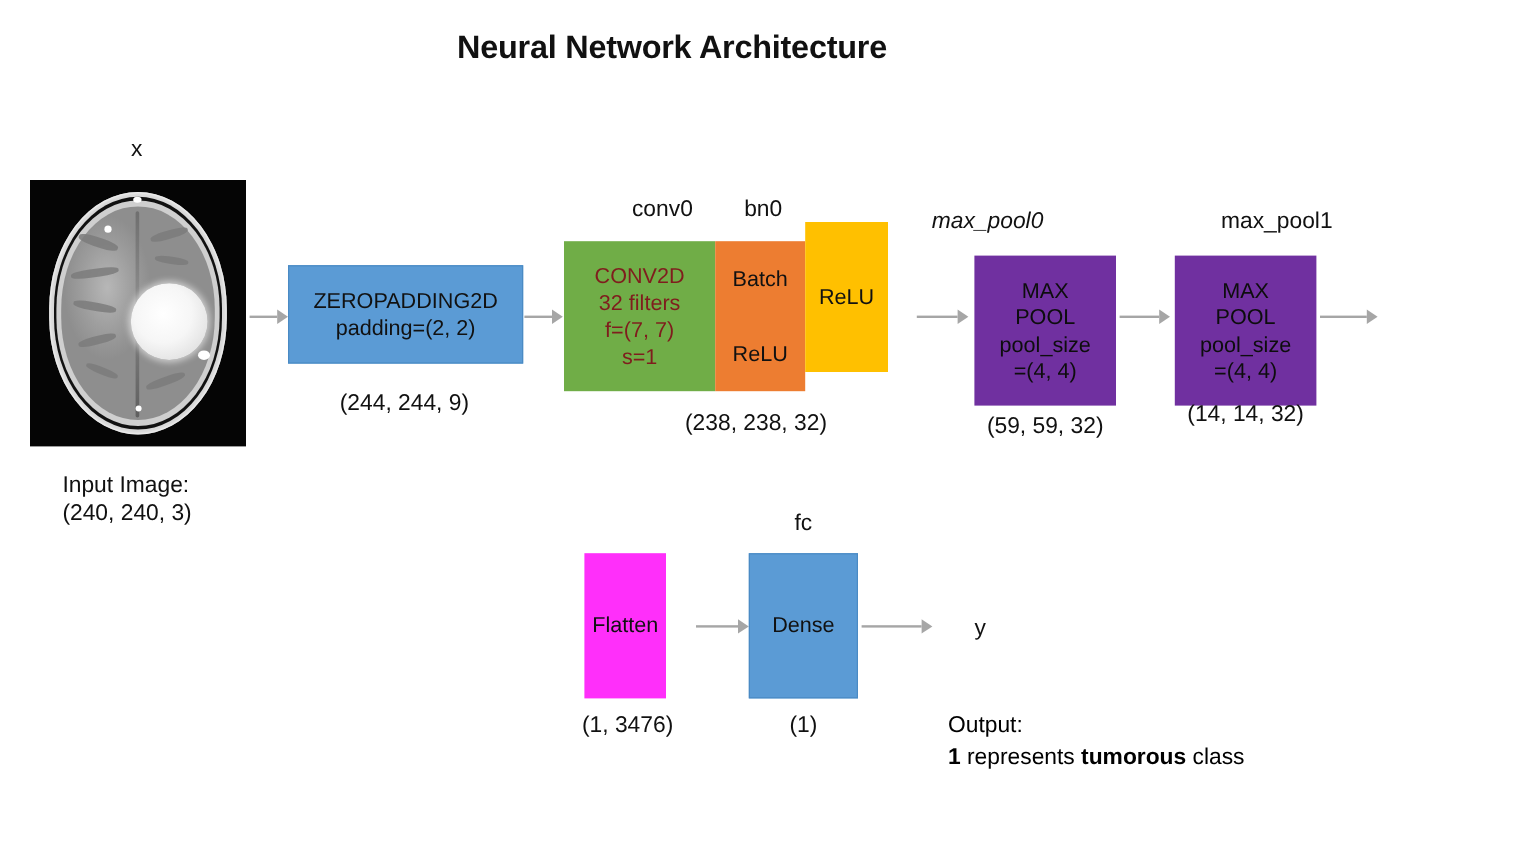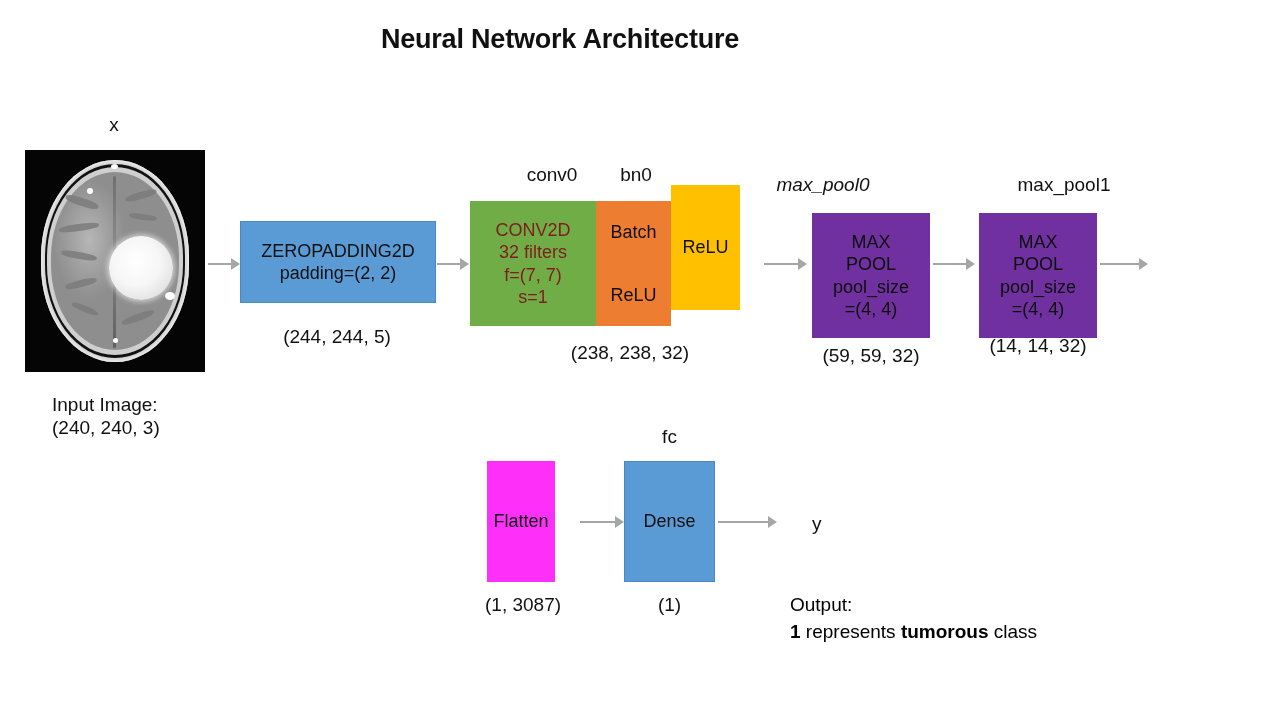--- a/index.html
+++ b/index.html
@@ -189,21 +189,21 @@
 
   <div class="arrow abs" style="left:208px; top:258px; width:32px;">
     <div class="shaft" style="width:23px;"></div>
     <div class="head" style="left:23px;"></div>
   </div>
 
   <div class="abs block block-blue" style="left:240px; top:221px; width:196px; height:82px;">
     <span class="blk-text">ZEROPADDING2D</span>
     <span class="blk-text">padding=(2, 2)</span>
   </div>
-  <div class="abs lbl center" style="left:240px; top:324px; width:194px;">(244, 244, 5)</div>
+  <div class="abs lbl center" style="left:240px; top:324px; width:194px;">(244, 244, 9)</div>
 
   <div class="arrow abs" style="left:437px; top:258px; width:32px;">
     <div class="shaft" style="width:23px;"></div>
     <div class="head" style="left:23px;"></div>
   </div>
 
   <div class="abs lbl center" style="left:500px; top:162px; width:104px;">conv0</div>
   <div class="abs lbl center" style="left:600px; top:162px; width:72px;">bn0</div>
 
   <div class="abs block block-green" style="left:470px; top:201px; width:126px; height:125px;">
@@ -253,21 +253,21 @@
   <div class="abs lbl center" style="left:973px; top:333px; width:130px;">(14, 14, 32)</div>
 
   <div class="arrow abs" style="left:1100px; top:258px; width:48px;">
     <div class="shaft" style="width:39px;"></div>
     <div class="head" style="left:39px;"></div>
   </div>
 
   <div class="abs block block-magenta" style="left:487px; top:461px; width:68px; height:121px;">
     <span class="blk-text">Flatten</span>
   </div>
-  <div class="abs lbl" style="left:485px; top:592px;">(1, 3087)</div>
+  <div class="abs lbl" style="left:485px; top:592px;">(1, 3476)</div>
 
   <div class="arrow abs" style="left:580px; top:516px; width:44px;">
     <div class="shaft" style="width:35px;"></div>
     <div class="head" style="left:35px;"></div>
   </div>
 
   <div class="abs lbl center" style="left:624px; top:424px; width:91px;">fc</div>
   <div class="abs block block-blue" style="left:624px; top:461px; width:91px; height:121px;">
     <span class="blk-text">Dense</span>
   </div>

